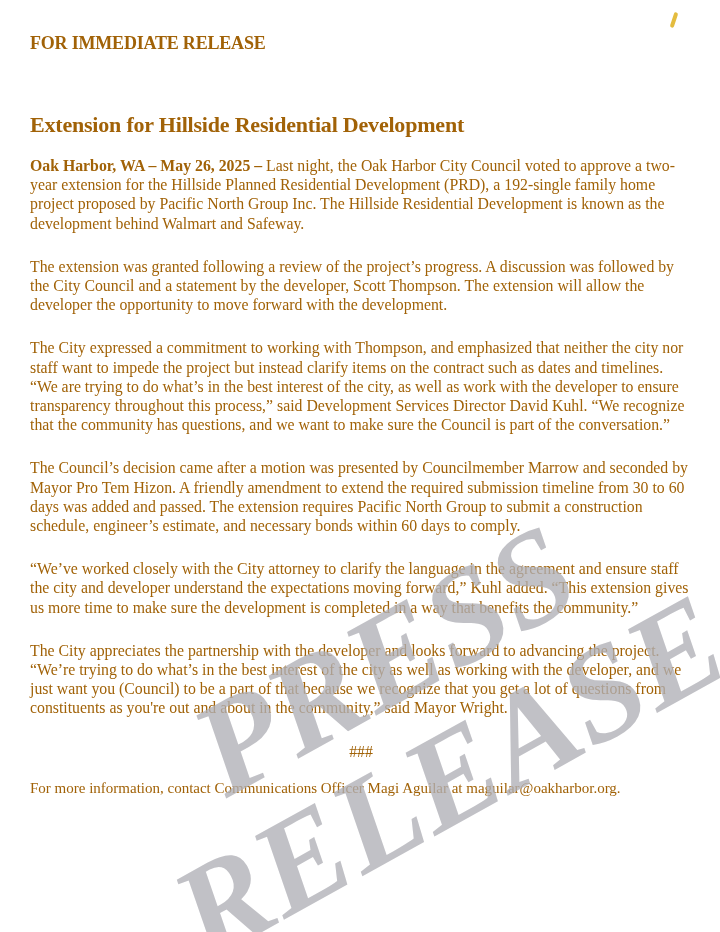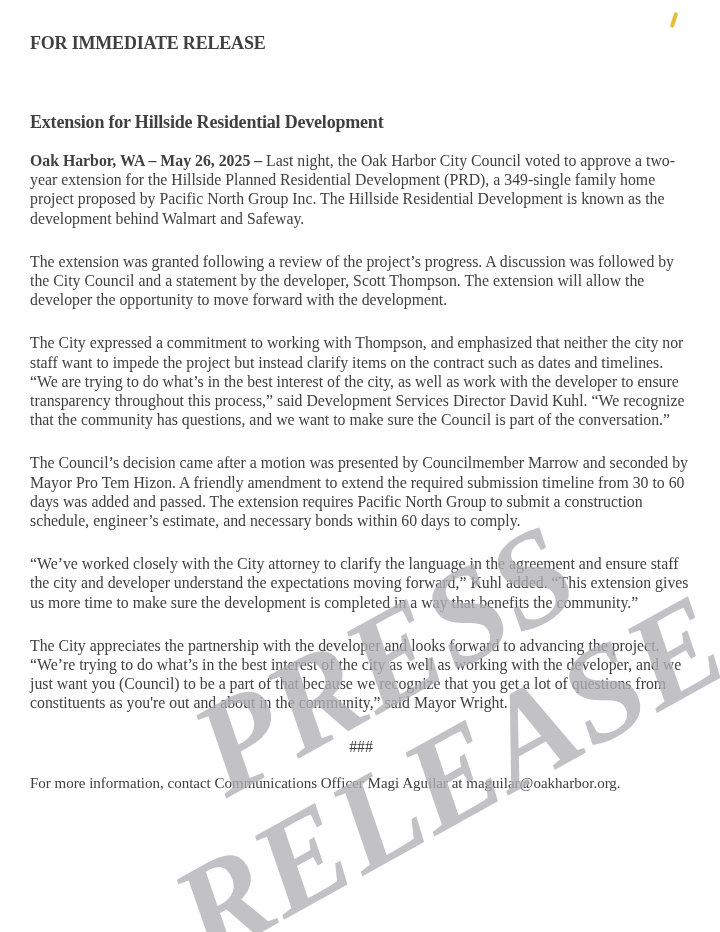--- a/index.html
+++ b/index.html
@@ -16,31 +16,31 @@
     width: 720px;
     height: 932px;
     background: #ffffff;
     overflow: hidden;
   }
   .content {
     position: absolute;
     left: 30px;
     top: 33px;
     width: 662px;
-    color: #404040;
+    color: #a16207;
     z-index: 1;
   }
   .release-line {
     font-size: 18px;
     font-weight: bold;
     margin: 0 0 58px 0;
     letter-spacing: -0.2px;
   }
   .headline {
-    font-size: 18px;
+    font-size: 22px;
     font-weight: bold;
     margin: 0 0 18px 0;
     letter-spacing: -0.2px;
   }
   .para {
     font-size: 15.8px;
     line-height: 19.2px;
     margin: 0 0 24px 0;
     text-align: left;
   }
@@ -93,21 +93,21 @@
 <div class="page">
 
   <div class="pen-mark"></div>
 
   <div class="content">
 
     <p class="release-line">FOR IMMEDIATE RELEASE</p>
 
     <p class="headline">Extension for Hillside Residential Development</p>
 
-    <p class="para"><strong>Oak Harbor, WA – May 26, 2025 – </strong><span>Last night, the Oak Harbor City Council voted to approve a two-year extension for the Hillside Planned Residential Development (PRD), a 349-single family home project proposed by Pacific North Group Inc. The Hillside Residential Development is known as the development behind Walmart and Safeway.</span></p>
+    <p class="para"><strong>Oak Harbor, WA – May 26, 2025 – </strong><span>Last night, the Oak Harbor City Council voted to approve a two-year extension for the Hillside Planned Residential Development (PRD), a 192-single family home project proposed by Pacific North Group Inc. The Hillside Residential Development is known as the development behind Walmart and Safeway.</span></p>
 
     <p class="para">The extension was granted following a review of the project’s progress. A discussion was followed by the City Council and a statement by the developer, Scott Thompson. The extension will allow the developer the opportunity to move forward with the development.</p>
 
     <p class="para">The City expressed a commitment to working with Thompson, and emphasized that neither the city nor staff want to impede the project but instead clarify items on the contract such as dates and timelines. “We are trying to do what’s in the best interest of the city, as well as work with the developer to ensure transparency throughout this process,” said Development Services Director David Kuhl. “We recognize that the community has questions, and we want to make sure the Council is part of the conversation.”</p>
 
     <p class="para">The Council’s decision came after a motion was presented by Councilmember Marrow and seconded by Mayor Pro Tem Hizon. A friendly amendment to extend the required submission timeline from 30 to 60 days was added and passed. The extension requires Pacific North Group to submit a construction schedule, engineer’s estimate, and necessary bonds within 60 days to comply.</p>
 
     <p class="para">“We’ve worked closely with the City attorney to clarify the language in the agreement and ensure staff the city and developer understand the expectations moving forward,” Kuhl added. “This extension gives us more time to make sure the development is completed in a way that benefits the community.”</p>
 
     <p class="para">The City appreciates the partnership with the developer and looks forward to advancing the project. “We’re trying to do what’s in the best interest of the city as well as working with the developer, and we just want you (Council) to be a part of that because we recognize that you get a lot of questions from constituents as you're out and about in the community,” said Mayor Wright.</p>

